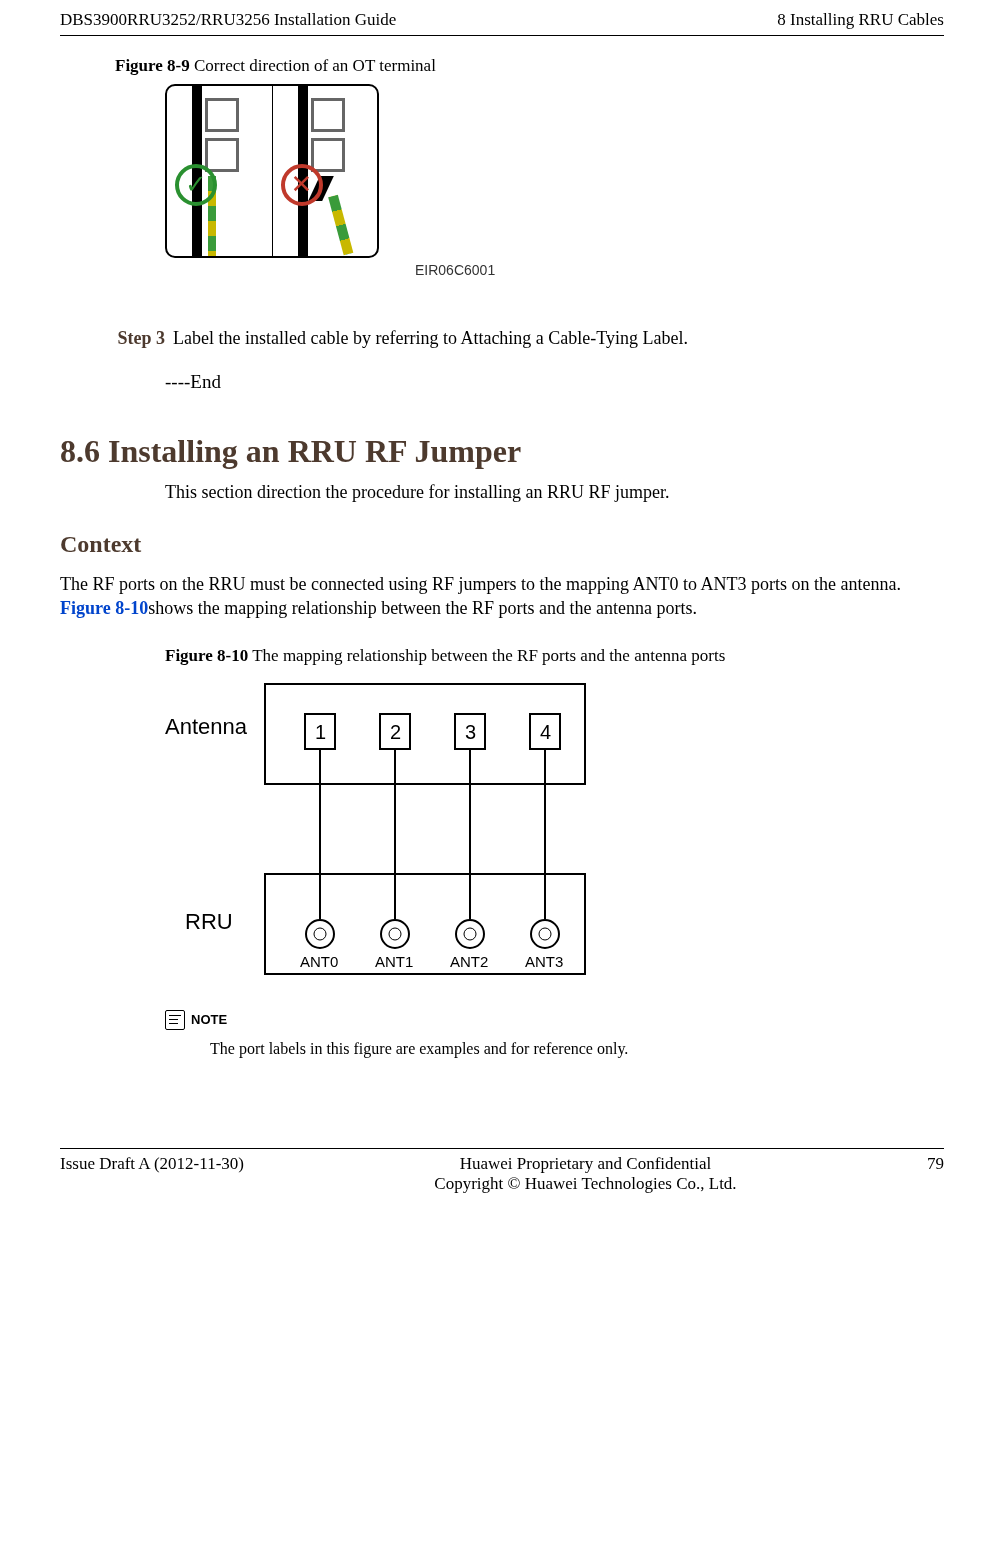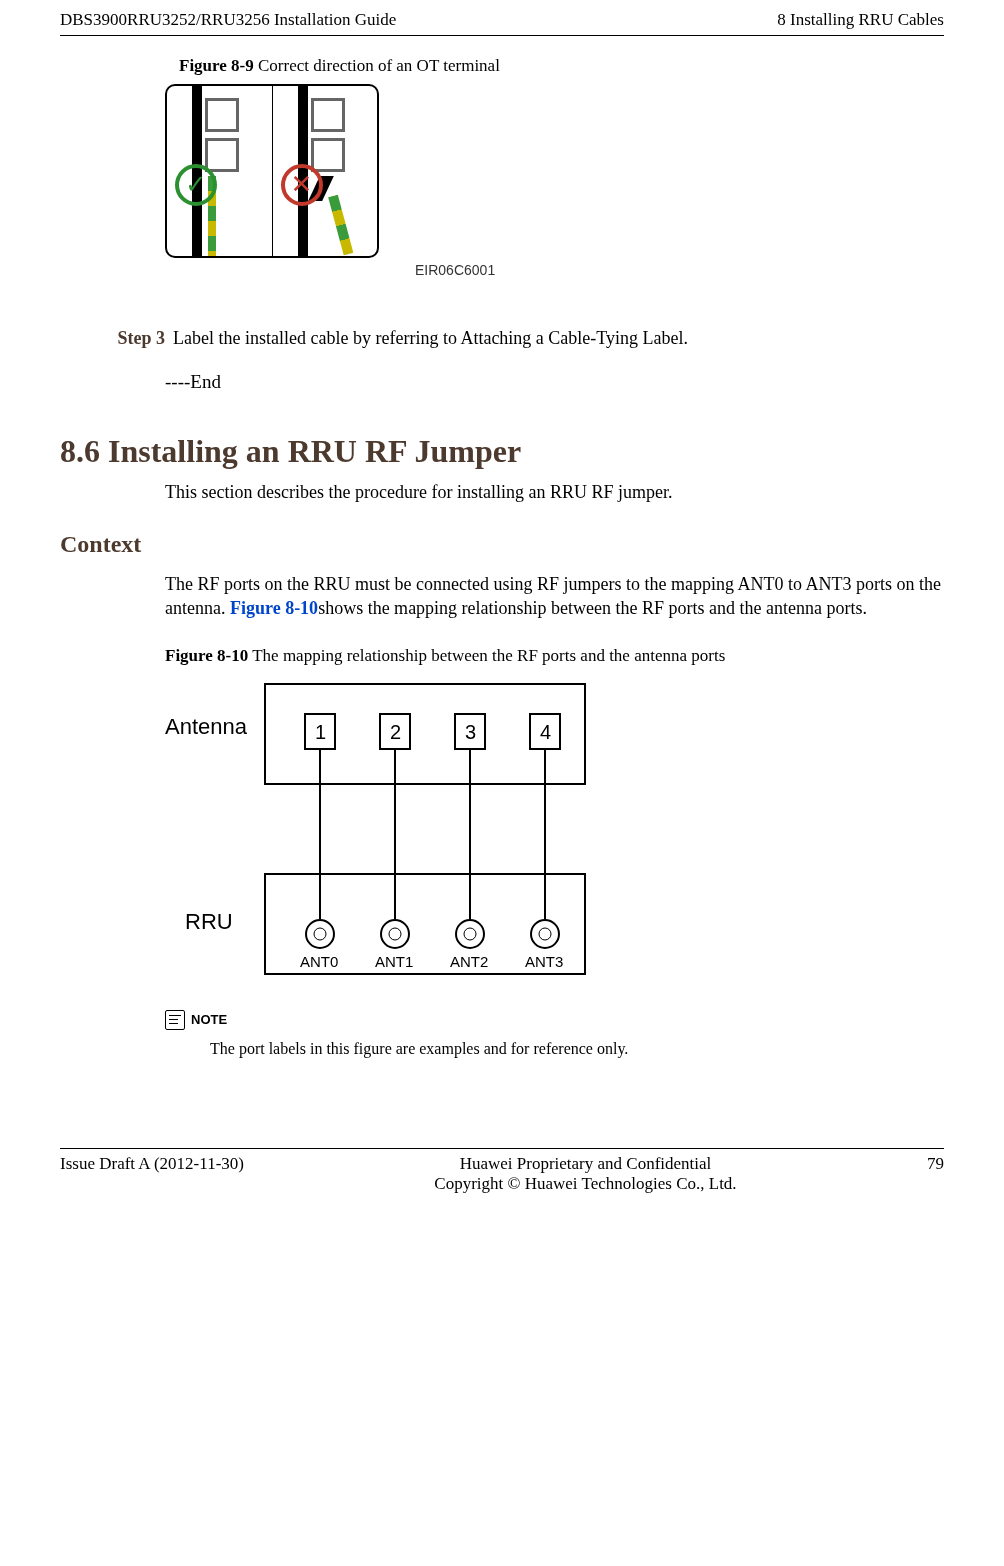--- a/index.html
+++ b/index.html
@@ -26,21 +26,21 @@
     .header-rule {
       border: none;
       border-top: 1px solid black;
       margin: 0 60px;
     }
     .content {
       padding: 20px 60px 40px 60px;
     }
     .figure-caption {
       font-size: 17px;
-      margin-left: 119px;
+      margin-left: 55px;
     }
     .figure-caption-bold {
       font-weight: bold;
     }
     .figure-8-9 {
       margin-left: 105px;
       margin-top: 8px;
     }
     .ot-box {
       display: flex;
@@ -165,21 +165,20 @@
       font-size: 18px;
     }
     .h2-context {
       font-family: Georgia, "Times New Roman", serif;
       font-weight: bold;
       font-size: 24px;
       color: #4d3a2e;
       margin-top: 28px;
     }
     .context-text {
-      margin-left: 105px;
       font-size: 18px;
       margin-top: 14px;
       line-height: 1.35;
     }
     .link {
       color: #0044cc;
       font-weight: bold;
     }
     .figure-8-10-caption {
       margin-left: 105px;
@@ -293,21 +292,21 @@
   </div>
 
   <div class="step-row">
     <div class="step-label">Step 3</div>
     <div class="step-text">Label the installed cable by referring to Attaching a Cable-Tying Label.</div>
   </div>
 
   <div class="end-marker">----End</div>
 
   <div class="h1-section">8.6 Installing an RRU RF Jumper</div>
-  <div class="section-desc">This section describes the procedure for installing an RRU RF jumper.</div>
+  <div class="section-desc">This section direction the procedure for installing an RRU RF jumper.</div>
 
   <div class="h2-context">Context</div>
 
   <div class="context-text">
     <span>The RF ports on the RRU must be connected using RF jumpers to the mapping ANT0 to ANT3 ports on the antenna. </span><span class="link">Figure 8-10</span><span>shows the mapping relationship between the RF ports and the antenna ports.</span>
   </div>
 
   <div class="figure-8-10-caption">
     <span class="figure-caption-bold">Figure 8-10</span><span> The mapping relationship between the RF ports and the antenna ports</span>
   </div>

